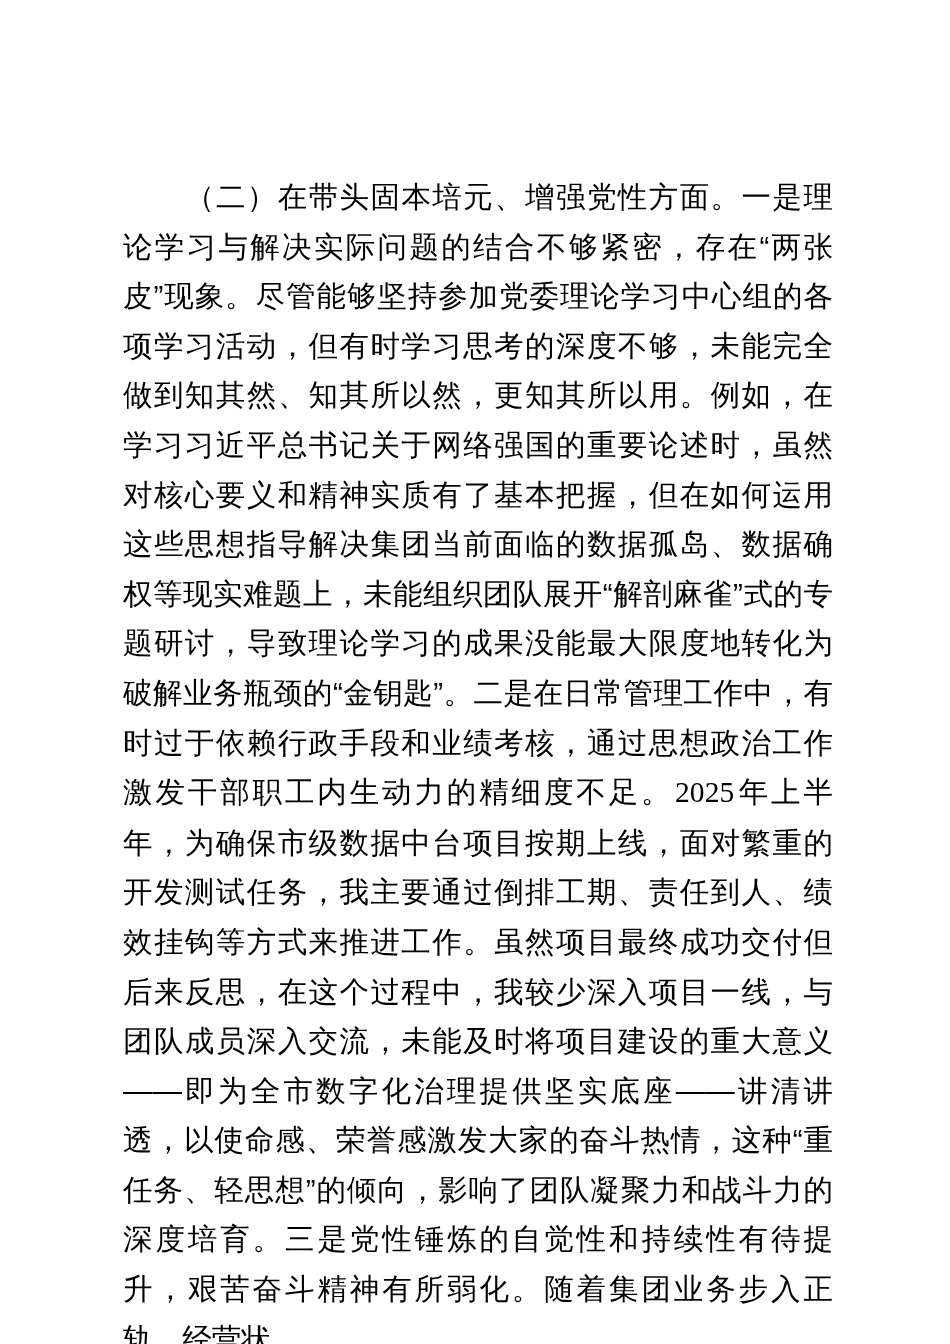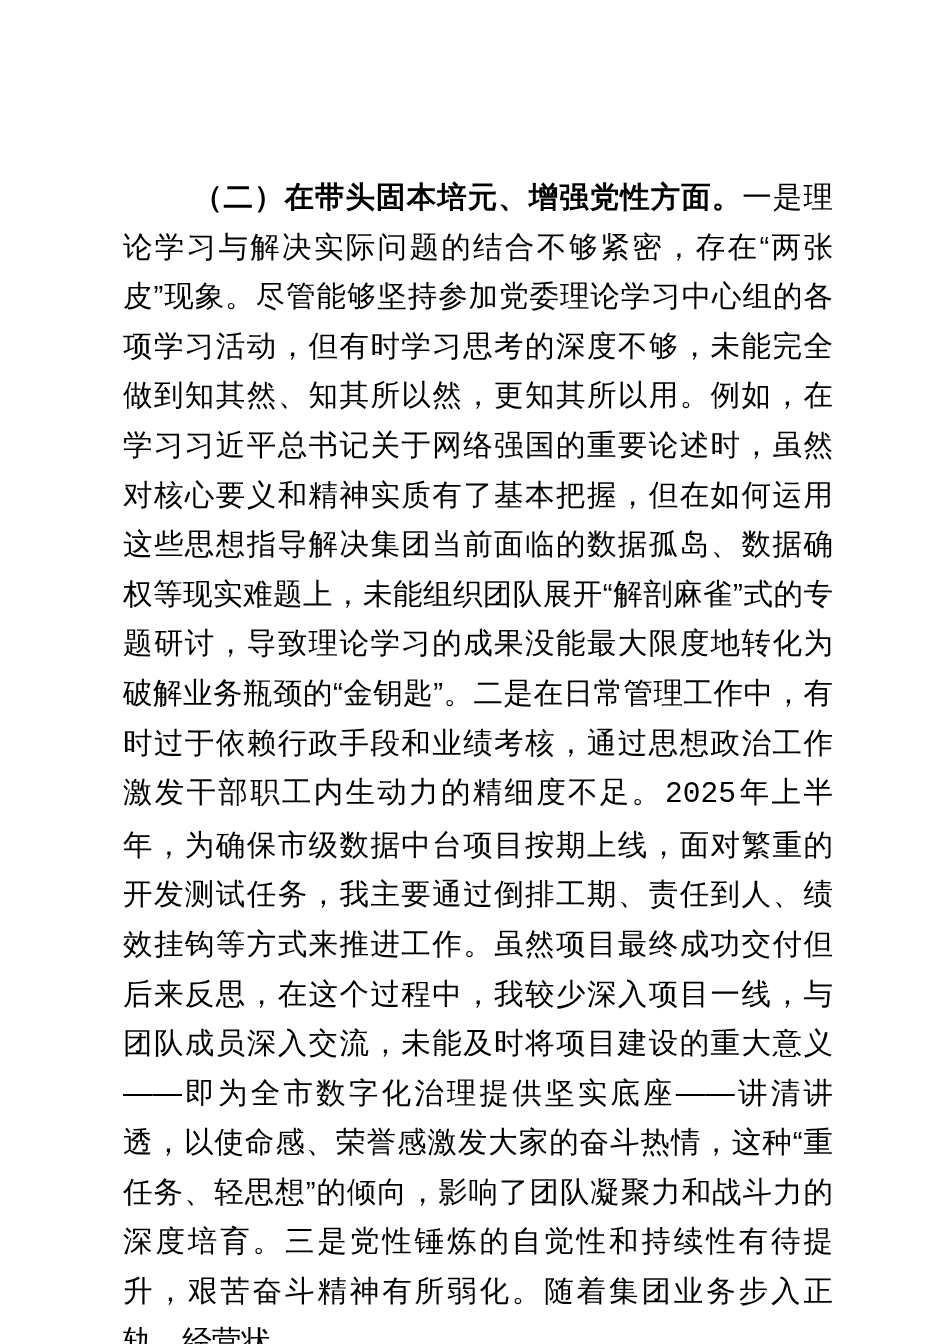--- a/index.html
+++ b/index.html
@@ -32,26 +32,25 @@
     font-size: 29.5px;
     line-height: 49.6px;
     text-align: justify;
     text-justify: inter-character;
     text-indent: 62px;
     letter-spacing: 0.1px;
     font-weight: 400;
     word-break: break-all;
   }
   .para .lead {
-    font-weight: 700;
+    font-weight: 400;
     letter-spacing: 0.1px;
-    margin-left: 8px;
   }
   .num {
-    font-family: Liberation Mono, monospace;
+    font-family: Liberation Serif, serif;
     padding: 0 1.5px;
   }
 </style>
 </head>
 <body>
 
 <div class="page">
   <div class="body-area">
     <p class="para"><span class="lead">（二）在带头固本培元、增强党性方面。</span><span>一是理论学习与解决实际问题的结合不够紧密，存在“两张皮”现象。尽管能够坚持参加党委理论学习中心组的各项学习活动，但有时学习思考的深度不够，未能完全做到知其然、知其所以然，更知其所以用。例如，在学习习近平总书记关于网络强国的重要论述时，虽然对核心要义和精神实质有了基本把握，但在如何运用这些思想指导解决集团当前面临的数据孤岛、数据确权等现实难题上，未能组织团队展开“解剖麻雀”式的专题研讨，导致理论学习的成果没能最大限度地转化为破解业务瓶颈的“金钥匙”。二是在日常管理工作中，有时过于依赖行政手段和业绩考核，通过思想政治工作激发干部职工内生动力的精细度不足。</span><span class="num">2025</span><span>年上半年，为确保市级数据中台项目按期上线，面对繁重的开发测试任务，我主要通过倒排工期、责任到人、绩效挂钩等方式来推进工作。虽然项目最终成功交付但后来反思，在这个过程中，我较少深入项目一线，与团队成员深入交流，未能及时将项目建设的重大意义——即为全市数字化治理提供坚实底座——讲清讲透，以使命感、荣誉感激发大家的奋斗热情，这种“重任务、轻思想”的倾向，影响了团队凝聚力和战斗力的深度培育。三是党性锤炼的自觉性和持续性有待提升，艰苦奋斗精神有所弱化。随着集团业务步入正轨，经营状</span></p>
   </div>

